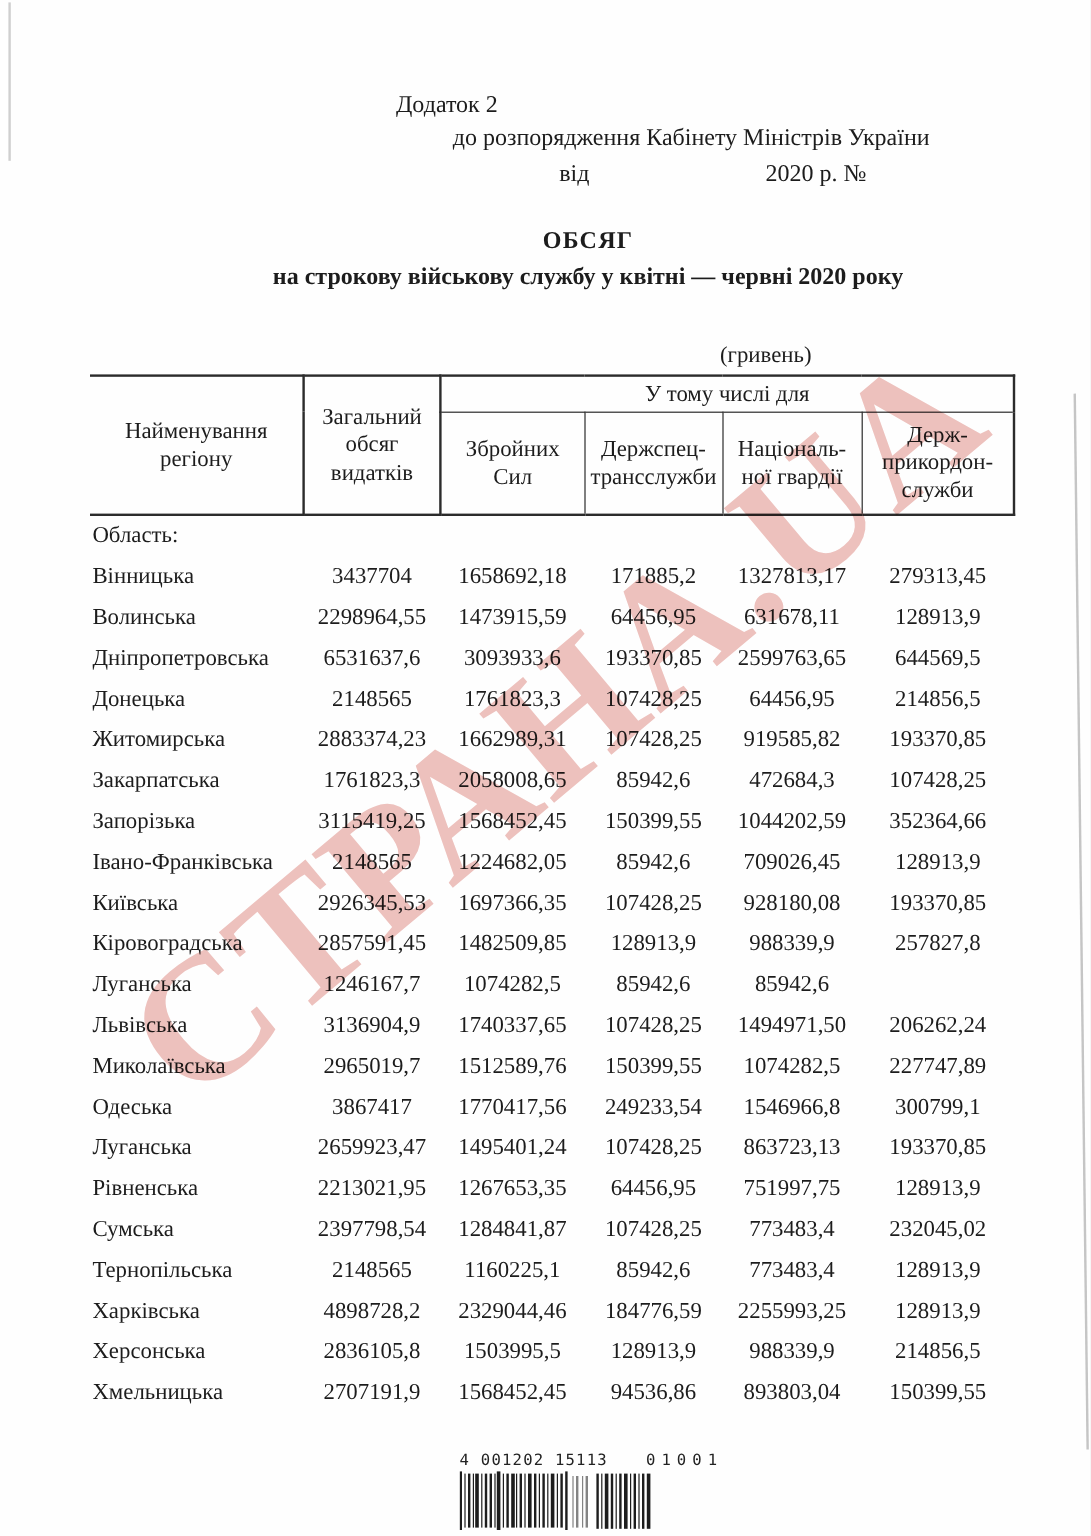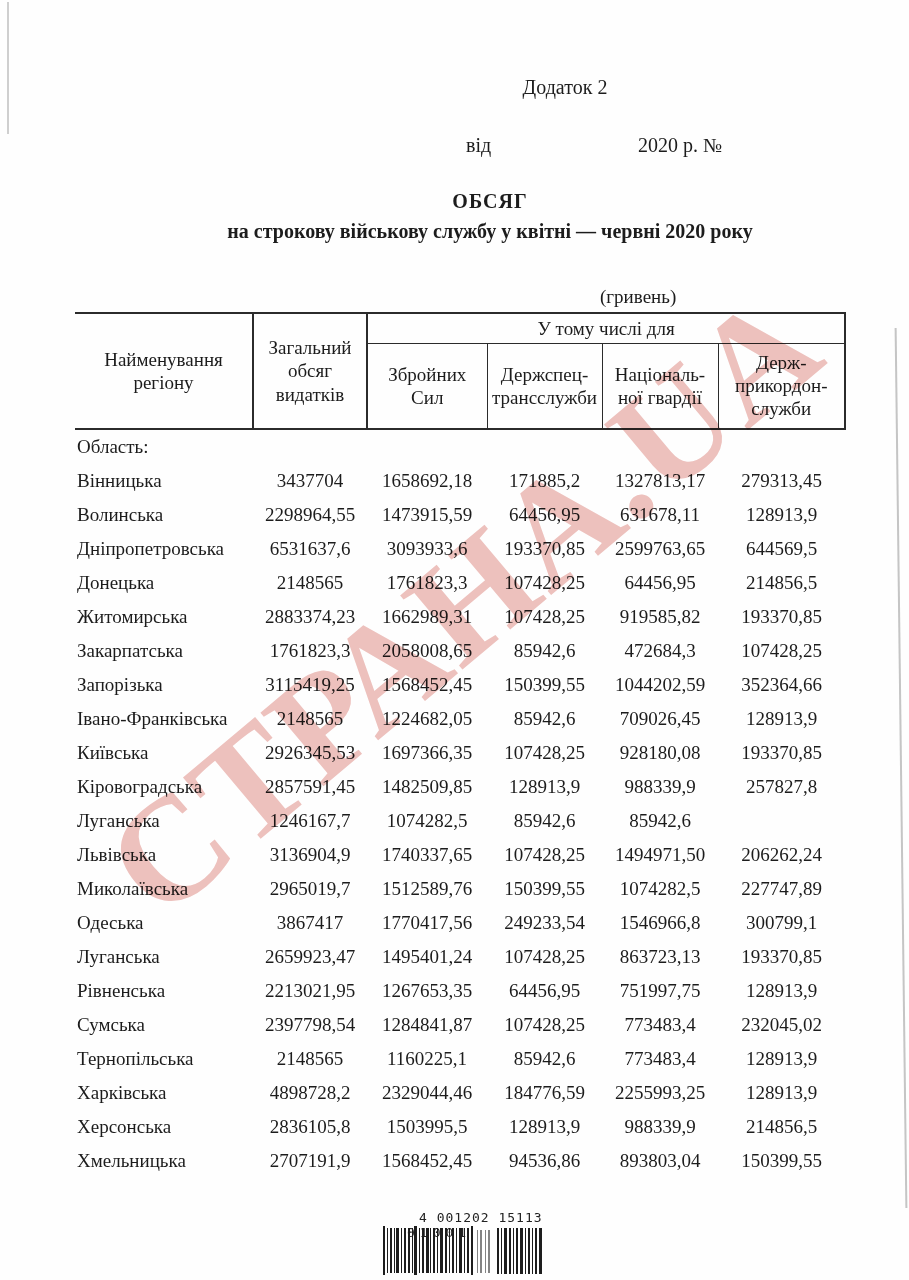--- a/index.html
+++ b/index.html
@@ -22,21 +22,21 @@
   }
   .edge-line-right {
     position: absolute; left: 900px; top: 328px; width: 1.5px; height: 880px;
     background: rgba(140,140,140,.5);
     transform: rotate(-0.7deg);
   }
 
   
   .annex-line1 {
     position: absolute; top: 76px; left: 330px; width: 470px;
-    text-align: center; font-size: 20px;
+    font-size: 20px;
   }
   .annex-line2 {
     position: absolute; top: 104px; left: 330px; width: 492px;
     text-align: center; font-size: 20px;
   }
   .date-prefix { position: absolute; top: 134px; left: 450px; font-size: 20px; margin-left: 16px; }
   .date-suffix { position: absolute; top: 134px; left: 638px; font-size: 20px; }
 
   .doc-title {
     position: absolute; top: 186px; left: 160px; width: 660px;
@@ -92,33 +92,34 @@
   }
 
   
   .barcode {
     position: absolute; left: 383px; top: 1210px; width: 220px;
   }
   .barcode .digits {
     font-family: "DejaVu Sans Mono", monospace;
     font-size: 13px; color: #222; height: 16px;
   }
-  .barcode .digits .dl { letter-spacing: 1px; margin-left: 36px; }
+  .barcode .digits .dl { letter-spacing: 1px; }
   .barcode .digits .dr { margin-left: 24px; letter-spacing: 5px; }
   .barcode svg { display: block; }
 </style>
 </head>
 <body>
 
 <div id="page">
 
   <div class="edge-scuff-left"></div>
   <div class="edge-line-right"></div>
 
   <div class="annex-line1">Додаток 2</div>
+  <div class="annex-line2">до розпорядження Кабінету Міністрів України</div>
   <span class="date-prefix">від</span>
   <span class="date-suffix">2020 р. №</span>
 
   <div class="doc-title">
     <div class="t1">ОБСЯГ</div>
     <div class="t3">на строкову військову службу у квітні — червні 2020 року</div>
   </div>
 
   <div class="currency-note">(гривень)</div>
 

